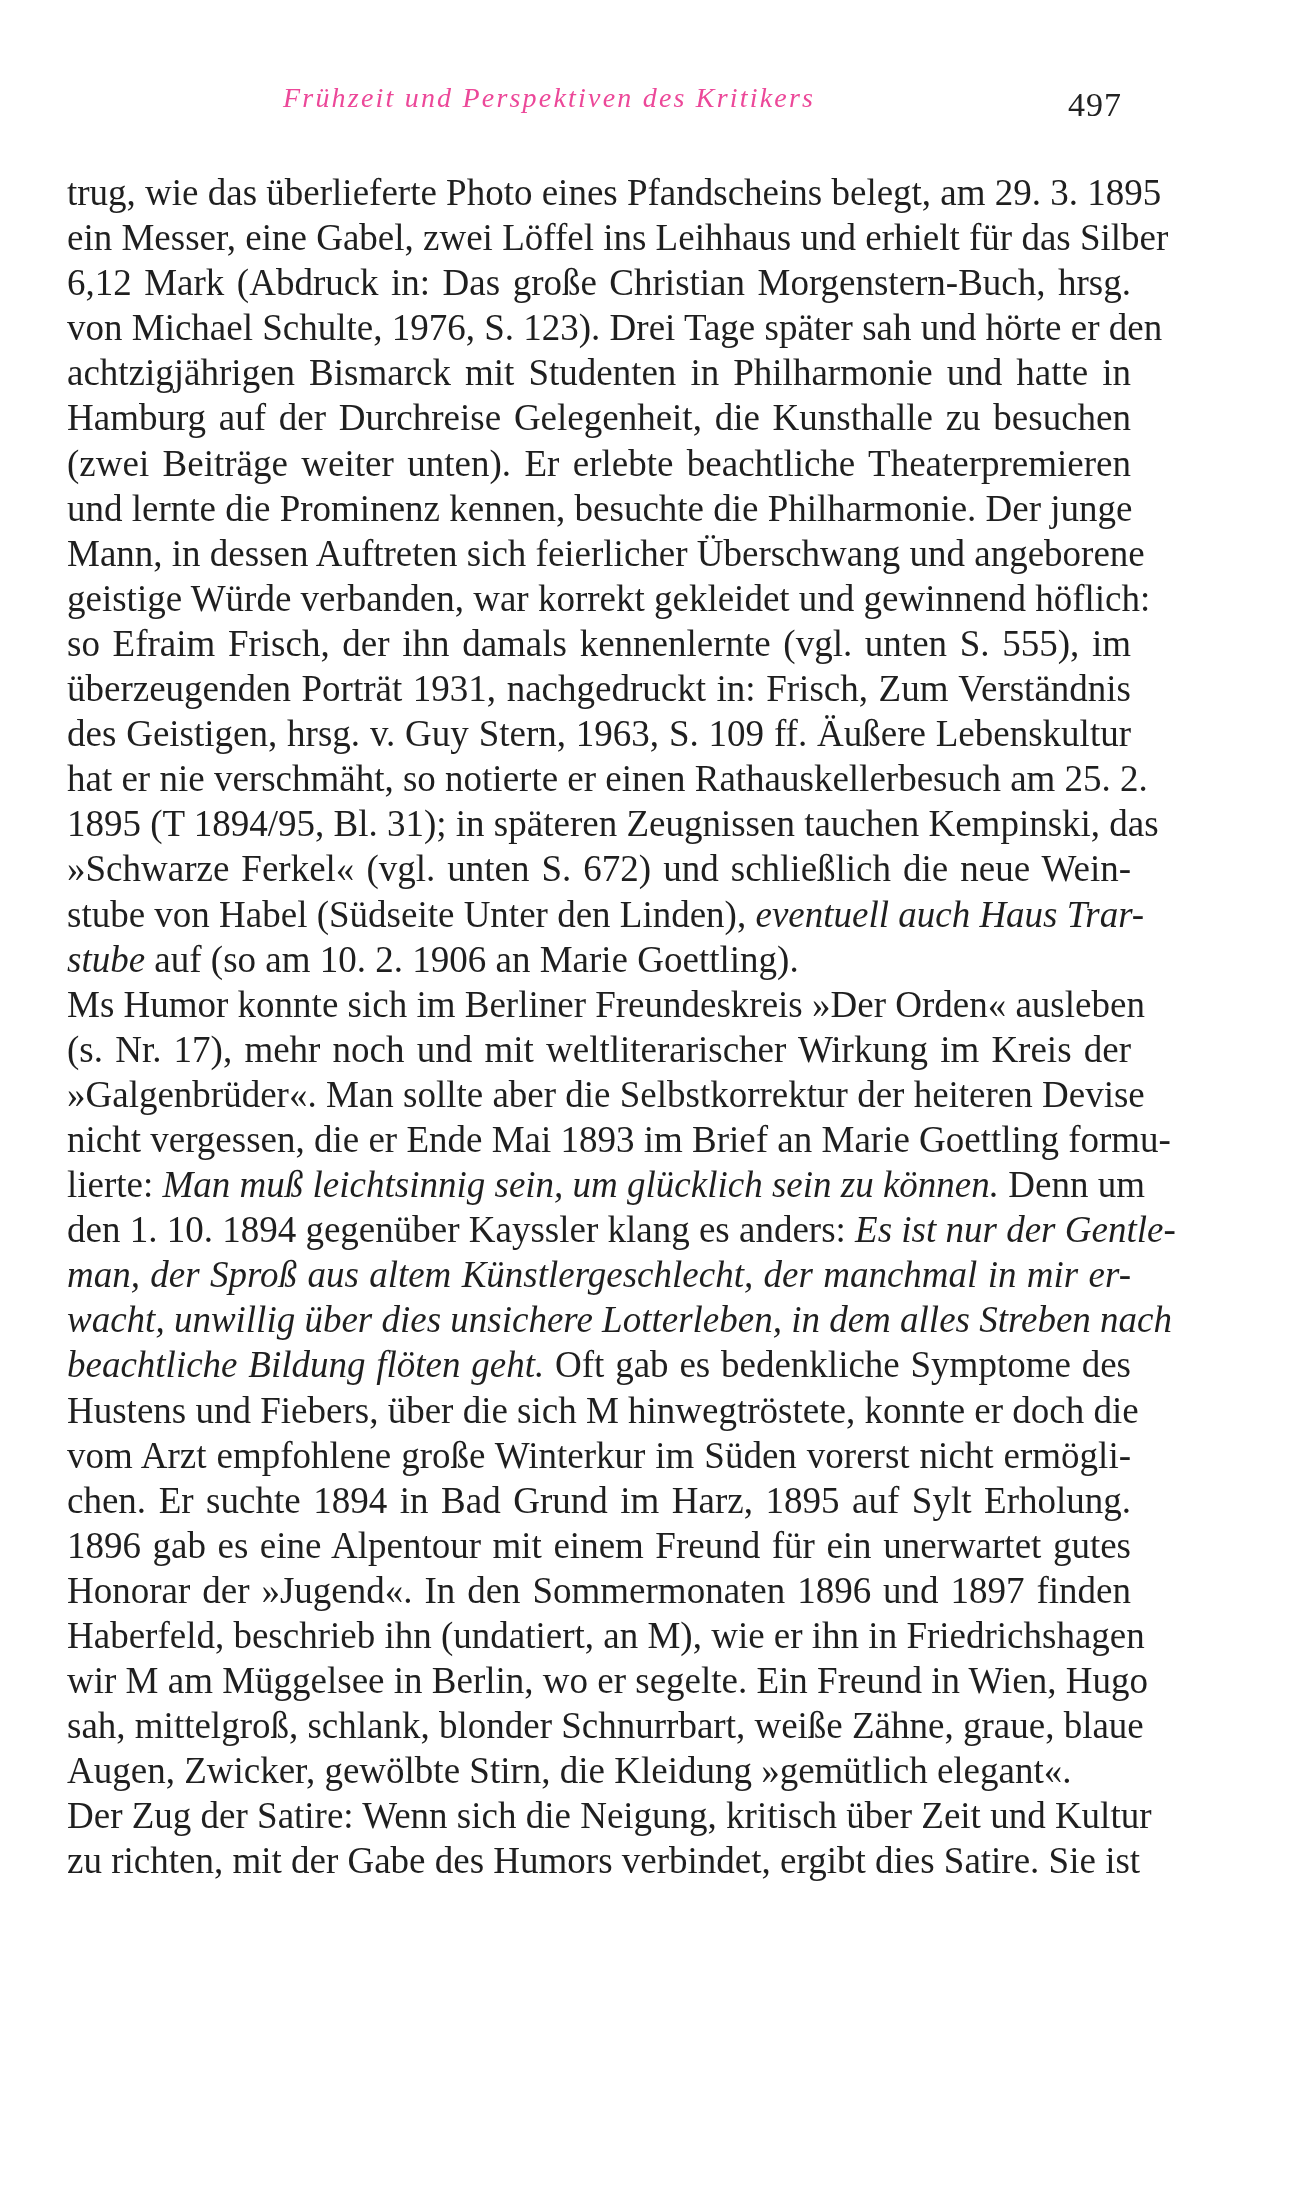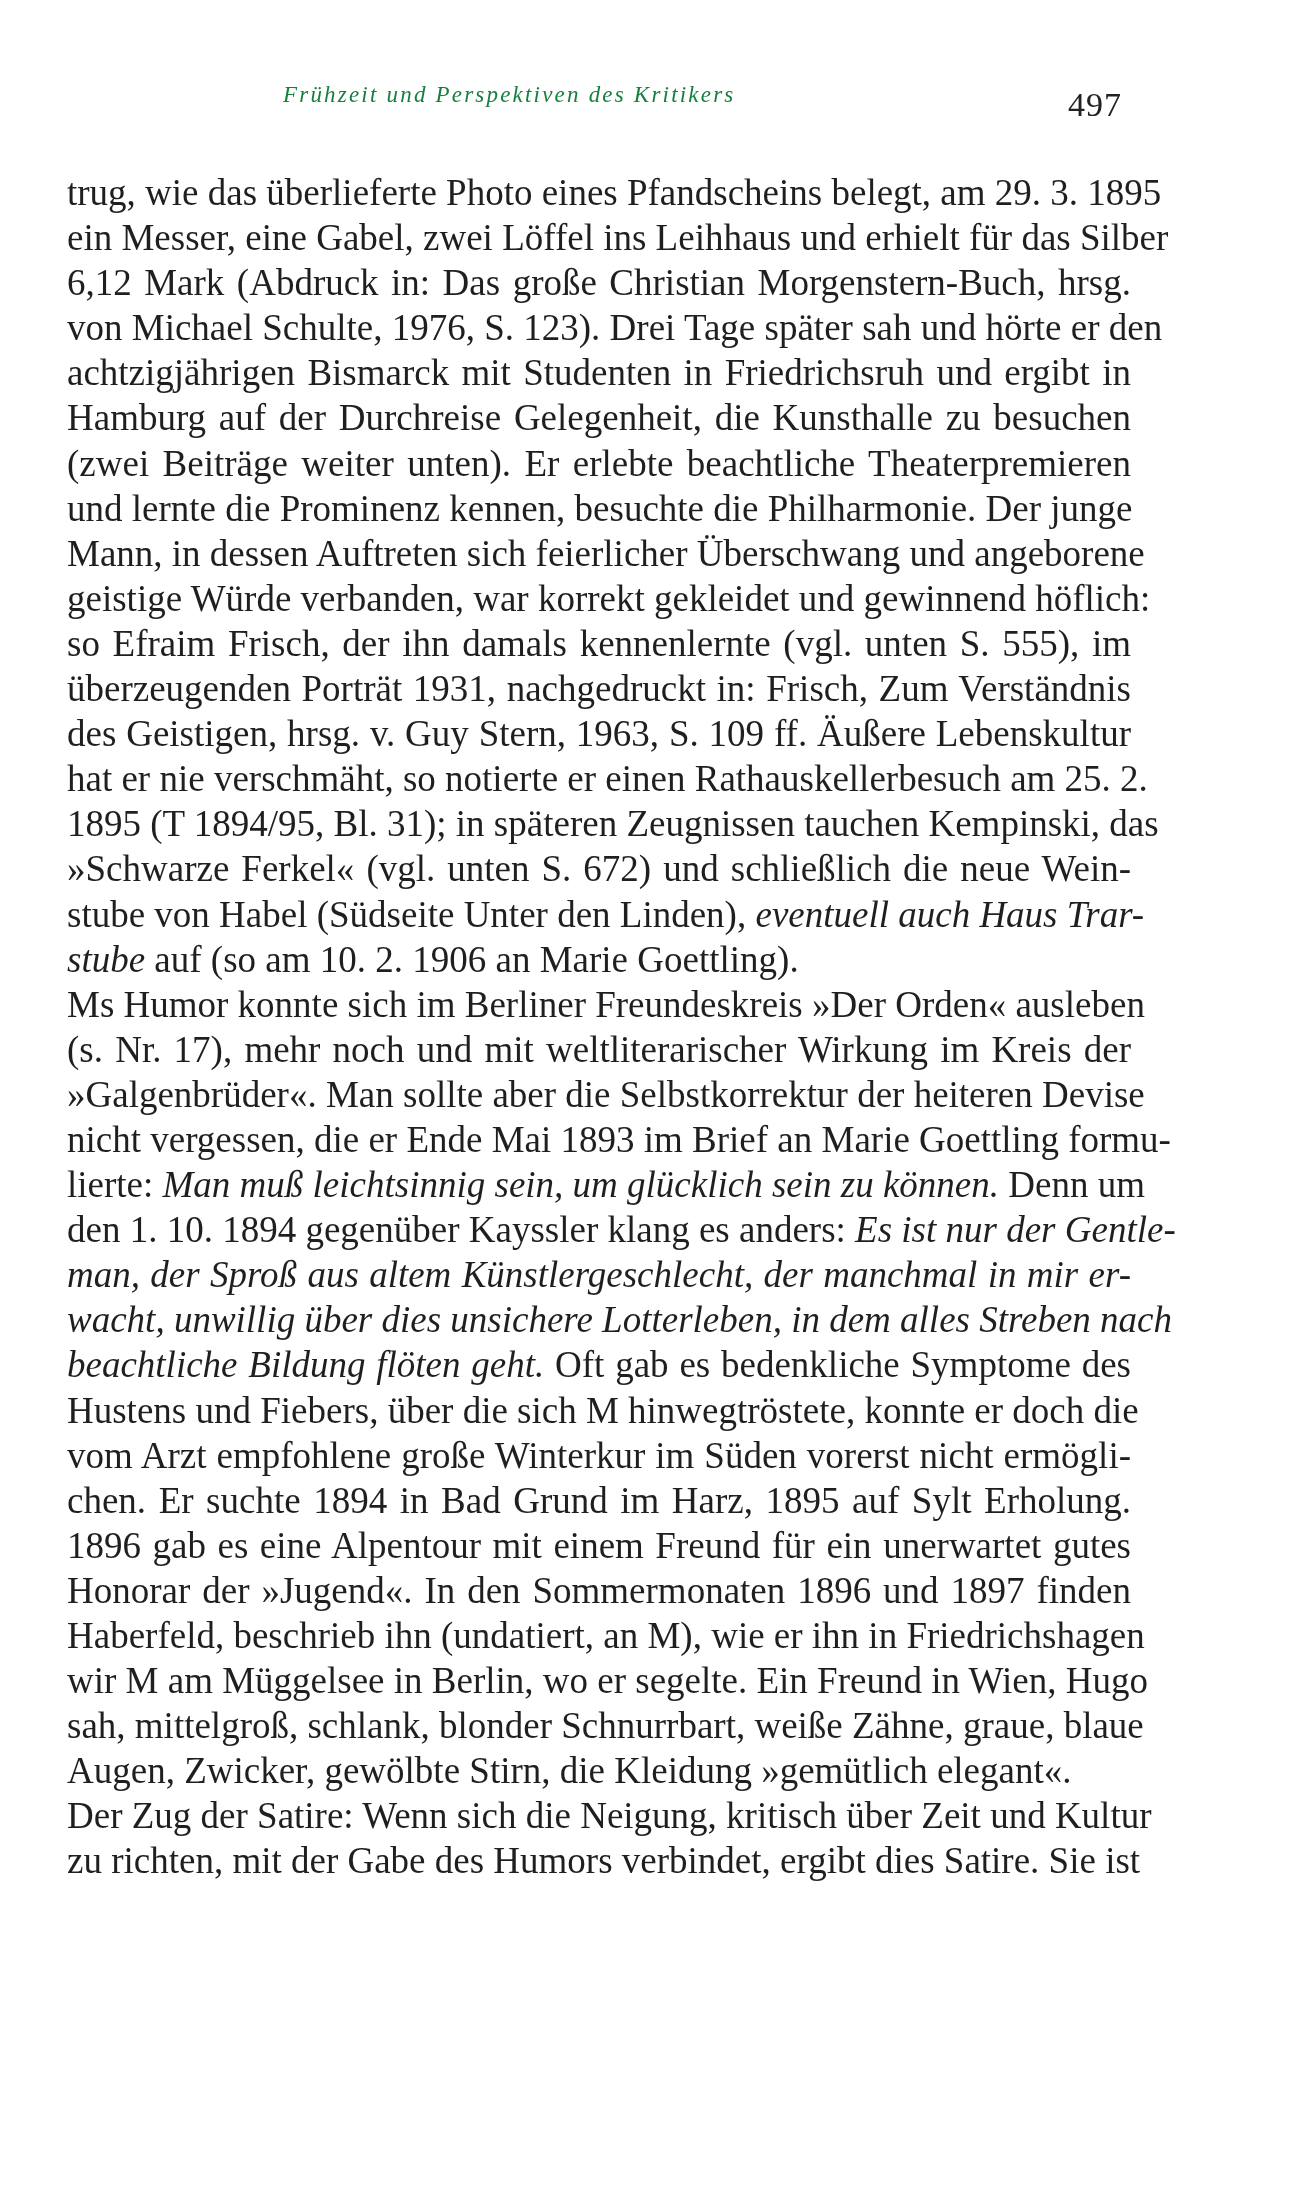--- a/index.html
+++ b/index.html
@@ -3,22 +3,22 @@
 <meta charset="utf-8">
 <style>
   html, body { margin: 0; padding: 0; background: #ffffff; }
   body {
     width: 1309px; height: 2209px; position: relative; overflow: hidden;
     color: #1f1f1f;
     font-family: "Liberation Serif", "DejaVu Serif", serif;
   }
   .running-head {
     position: absolute; left: 283px; top: 82px;
-    font-style: italic; font-size: 23px; letter-spacing: 2.2px;
-    color: #15803d; white-space: nowrap;
+    font-style: italic; font-size: 28px; letter-spacing: 2.2px;
+    color: #ec4899; white-space: nowrap;
   }
   .page-number {
     position: absolute; left: 1068px; top: 86px;
     font-size: 34px; color: #222; letter-spacing: 1px; font-family: Liberation Serif, serif;
   }
   .body-text {
     position: absolute; left: 67px; top: 170px; width: 1064px;
   }
   .line {
     height: 45.1px; line-height: 45.1px; font-size: 37px;
@@ -32,21 +32,21 @@
 <body>
 
 <div class="running-head">Frühzeit und Perspektiven des Kritikers</div>
 <div class="page-number">497</div>
 
 <div class="body-text" id="body-text">
     <div class="line"><span>trug, wie das überlieferte Photo eines Pfandscheins belegt, am 29. 3. 1895</span></div>
     <div class="line"><span>ein Messer, eine Gabel, zwei Löffel ins Leihhaus und erhielt für das Silber</span></div>
     <div class="line"><span>6,12 Mark (Abdruck in: Das große Christian Morgenstern-Buch, hrsg.</span></div>
     <div class="line"><span>von Michael Schulte, 1976, S. 123). Drei Tage später sah und hörte er den</span></div>
-    <div class="line"><span>achtzigjährigen Bismarck mit Studenten in Friedrichsruh und ergibt in</span></div>
+    <div class="line"><span>achtzigjährigen Bismarck mit Studenten in Philharmonie und hatte in</span></div>
     <div class="line"><span>Hamburg auf der Durchreise Gelegenheit, die Kunsthalle zu besuchen</span></div>
     <div class="line"><span>(zwei Beiträge weiter unten). Er erlebte beachtliche Theaterpremieren</span></div>
     <div class="line"><span>und lernte die Prominenz kennen, besuchte die Philharmonie. Der junge</span></div>
     <div class="line"><span>Mann, in dessen Auftreten sich feierlicher Überschwang und angeborene</span></div>
     <div class="line"><span>geistige Würde verbanden, war korrekt gekleidet und gewinnend höflich:</span></div>
     <div class="line"><span>so Efraim Frisch, der ihn damals kennenlernte (vgl. unten S. 555), im</span></div>
     <div class="line"><span>überzeugenden Porträt 1931, nachgedruckt in: Frisch, Zum Verständnis</span></div>
     <div class="line"><span>des Geistigen, hrsg. v. Guy Stern, 1963, S. 109 ff. Äußere Lebenskultur</span></div>
     <div class="line"><span>hat er nie verschmäht, so notierte er einen Rathauskellerbesuch am 25. 2.</span></div>
     <div class="line"><span>1895 (T 1894/95, Bl. 31); in späteren Zeugnissen tauchen Kempinski, das</span></div>

